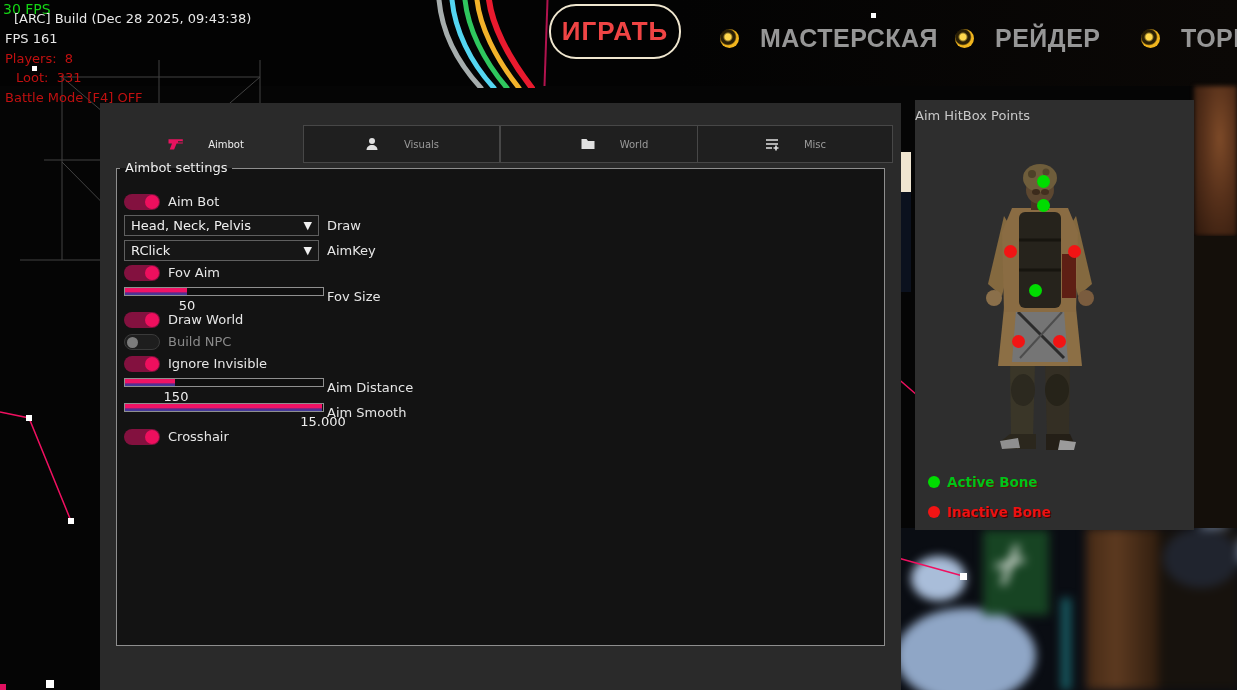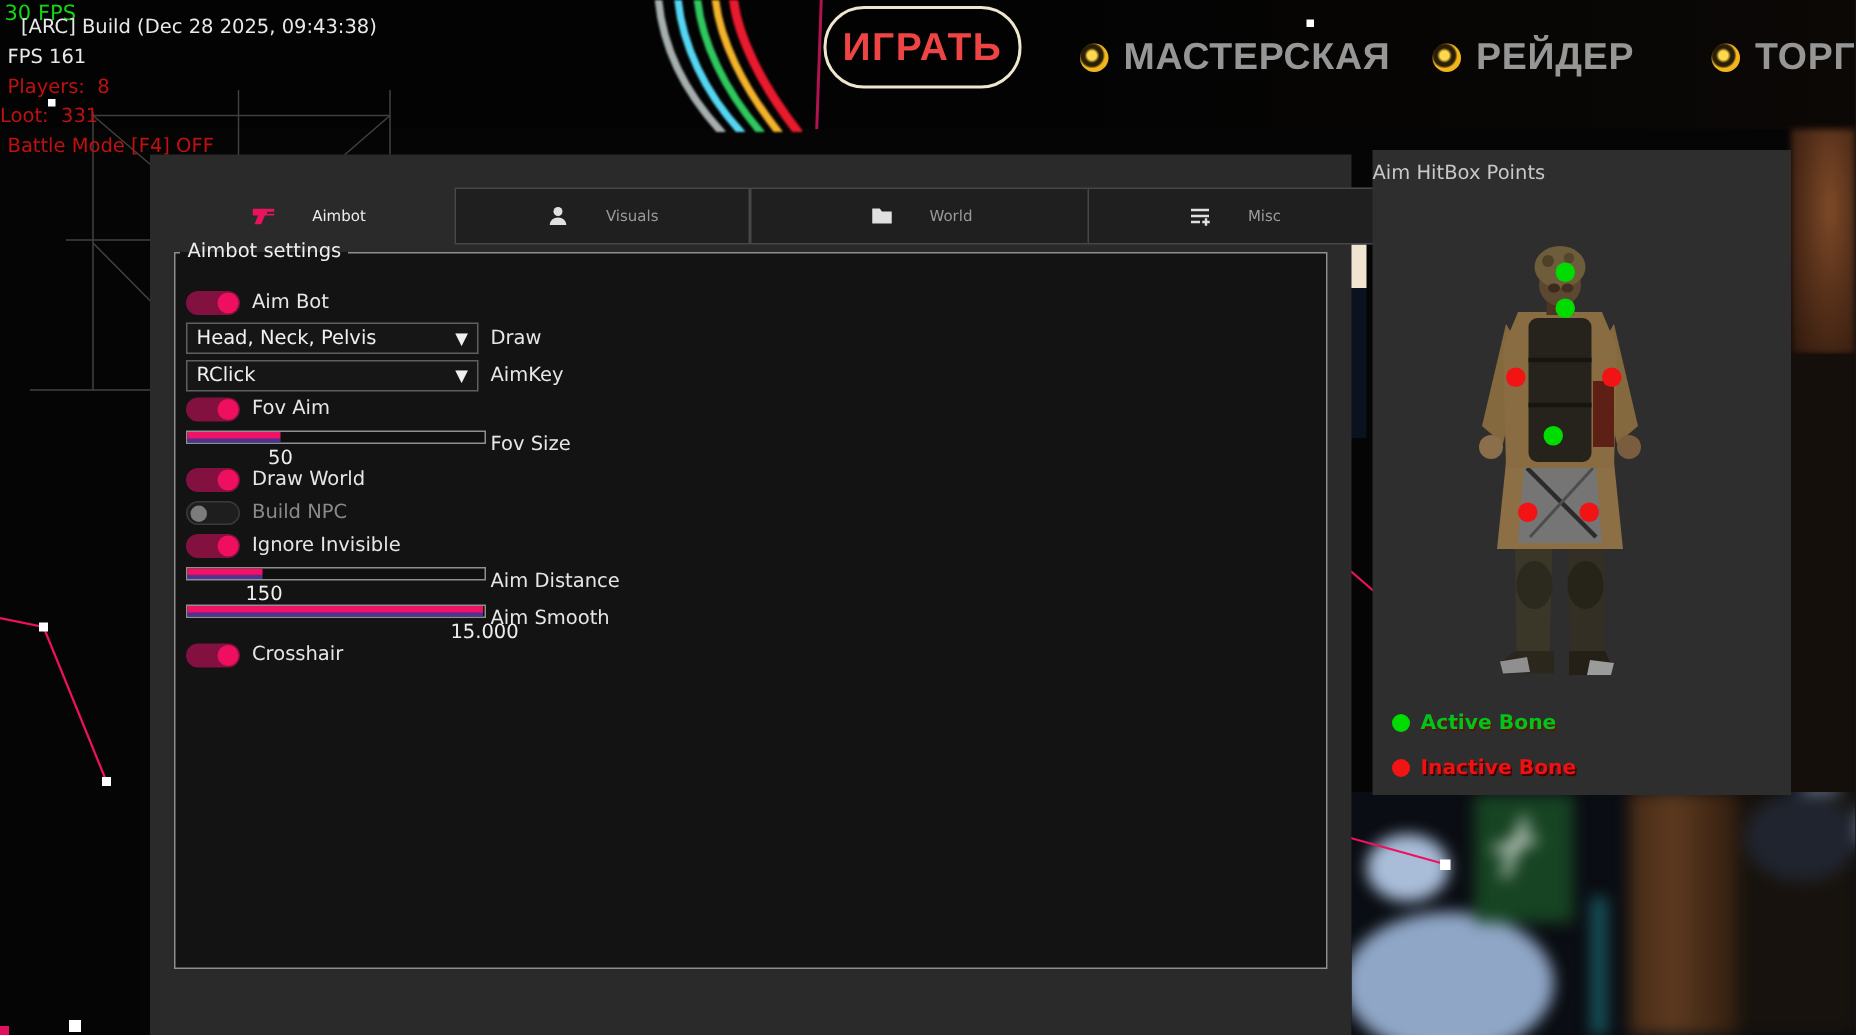--- a/index.html
+++ b/index.html
@@ -20,21 +20,21 @@
   .blob{position:absolute;border-radius:50%;}
   .wdot{position:absolute;background:#fff;}
   .pink-sq{position:absolute;background:#e11060;}
   .rainbow{left:425px;top:0;}
   .crimline{left:545px;top:0;width:2px;height:86px;background:#b1134e;transform:rotate(2deg);}
 
   
   .play-btn{left:549px;top:4px;width:128px;height:51px;border:2.5px solid #efe6cf;border-radius:27px;
             display:flex;align-items:center;justify-content:center;color:#ef4444;
             font:bold 26px "Liberation Sans",sans-serif;letter-spacing:1px;background:rgba(0,0,0,.25);}
-  .menu-item{top:24px;display:flex;align-items:center;gap:10px;}
+  .menu-item{top:24px;display:flex;align-items:center;gap:21px;}
   .menu-item .label{font:bold 25px "Liberation Sans",sans-serif;color:#969696;letter-spacing:.5px;white-space:nowrap;}
   .coin{width:19px;height:19px;border-radius:50%;
         background:radial-gradient(circle at 42% 42%,#ffd84d 0 19%,#2a1f05 32% 46%,#f1b51d 56% 100%);}
 
   
   .hud{left:3px;color:#e8e8e8;font-size:13px;white-space:pre;}
   .hud.green{color:#15d415;font-size:14px;}
   .hud.red{color:#c01010;}
 
   
@@ -141,21 +141,21 @@
 
 <div class="wdot" style="left:32px;top:66px;width:5px;height:5px;"></div>
 <div class="wdot" style="left:871px;top:13px;width:5px;height:5px;"></div>
 <div class="wdot" style="left:46px;top:680px;width:8px;height:8px;"></div>
 <div class="pink-sq" style="left:0;top:684px;width:6px;height:6px;"></div>
 
 <span class="abs hud green" style="top:1px;">30 FPS</span>
 <span class="abs hud" style="top:11px;left:14px;">[ARC] Build (Dec 28 2025, 09:43:38)</span>
 <span class="abs hud" style="top:31px;left:5px;">FPS 161</span>
 <span class="abs hud red" style="top:51px;left:5px;">Players:  8</span>
-<span class="abs hud red" style="top:70px;left:0;">Loot:  331</span>
+<span class="abs hud red" style="top:70px;left:16px;">Loot:  331</span>
 <span class="abs hud red" style="top:90px;left:5px;">Battle Mode [F4] OFF</span>
 
 <div class="abs play-btn">ИГРАТЬ</div>
 <div class="abs menu-item" style="left:720px;">
   <div class="coin"></div>
   <span class="label">МАСТЕРСКАЯ</span>
 </div>
 <div class="abs menu-item" style="left:955px;">
   <div class="coin"></div>
   <span class="label">РЕЙДЕР</span>
@@ -180,21 +180,21 @@
       <path d="M2.5 14c0-3 2.5-5 5.5-5s5.5 2 5.5 5z" fill="#e0e0e0"></path>
     </svg>
     <span class="t-label">Visuals</span>
   </div>
   <div class="abs tab boxed" style="left:400px;width:228px;">
     <svg width="16" height="16" viewBox="0 0 16 16">
       <path d="M1.5 3h5l1.5 2h6.5v8h-13z" fill="#e0e0e0"></path>
     </svg>
     <span class="t-label">World</span>
   </div>
-  <div class="abs tab boxed" style="left:625px;width:196px;">
+  <div class="abs tab boxed" style="left:597px;width:196px;">
     <svg width="16" height="16" viewBox="0 0 16 16">
       <path d="M2 4h12M2 8h12M2 12h6" stroke="#e0e0e0" stroke-width="1.6" fill="none"></path>
       <path d="M12 9.5v5M9.5 12h5" stroke="#e0e0e0" stroke-width="1.6" fill="none"></path>
     </svg>
     <span class="t-label">Misc</span>
   </div>
 
   <div class="abs fieldset"></div>
   <span class="abs legend-lbl">Aimbot settings</span>
 

